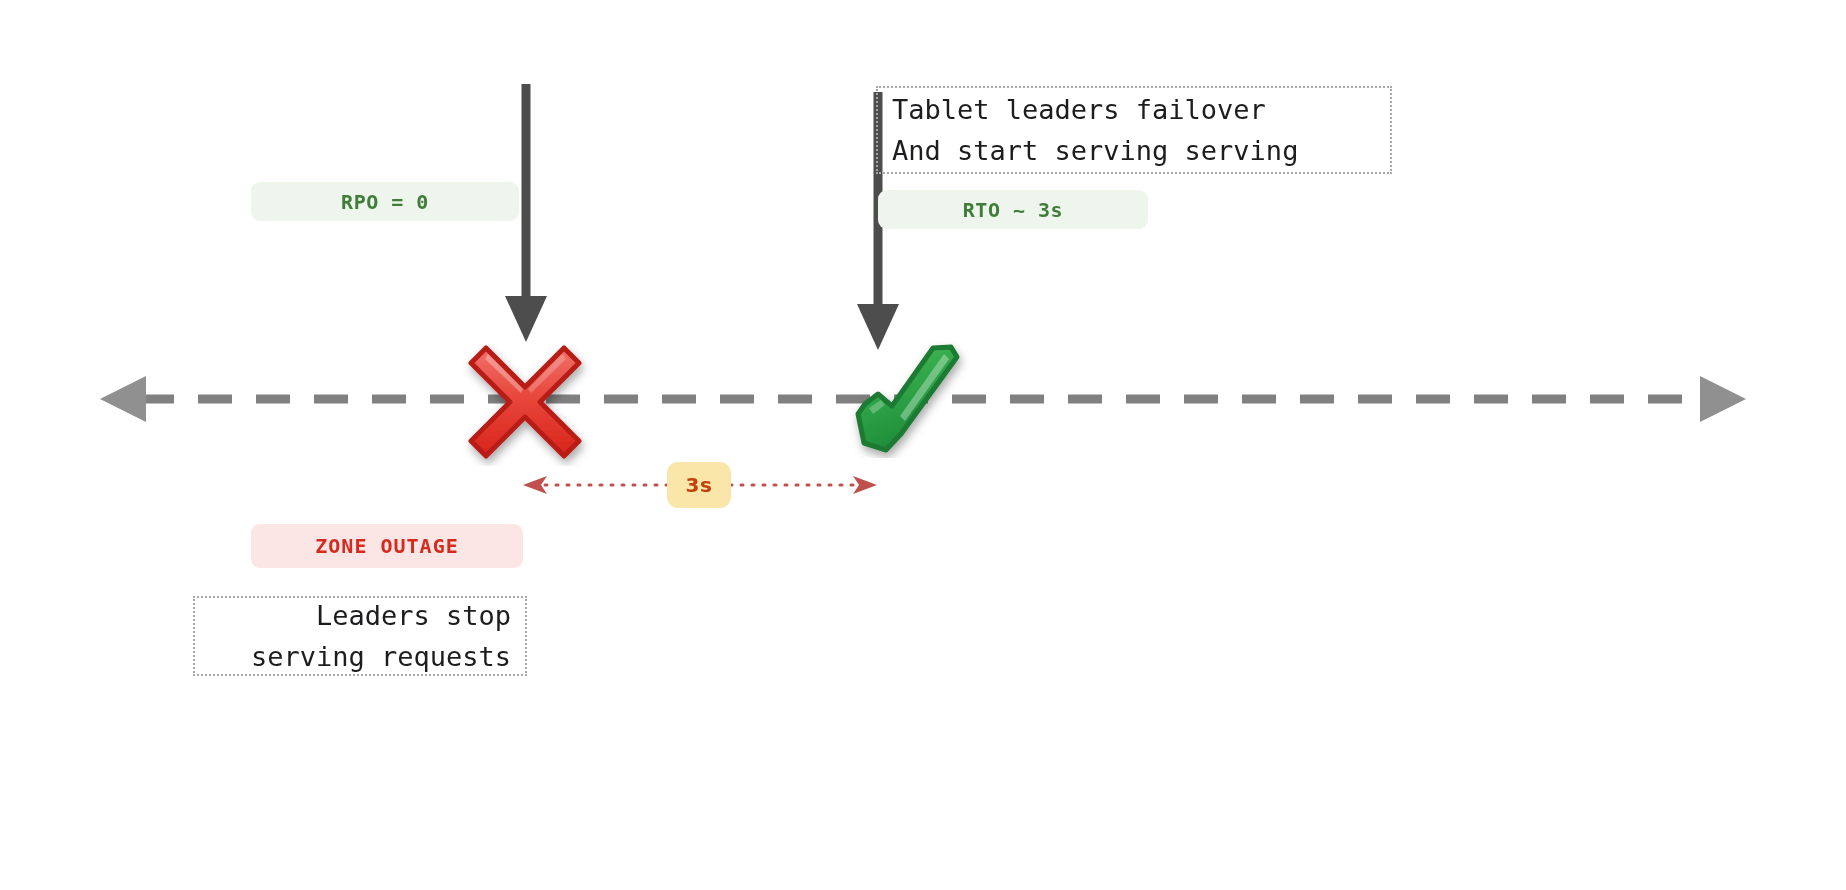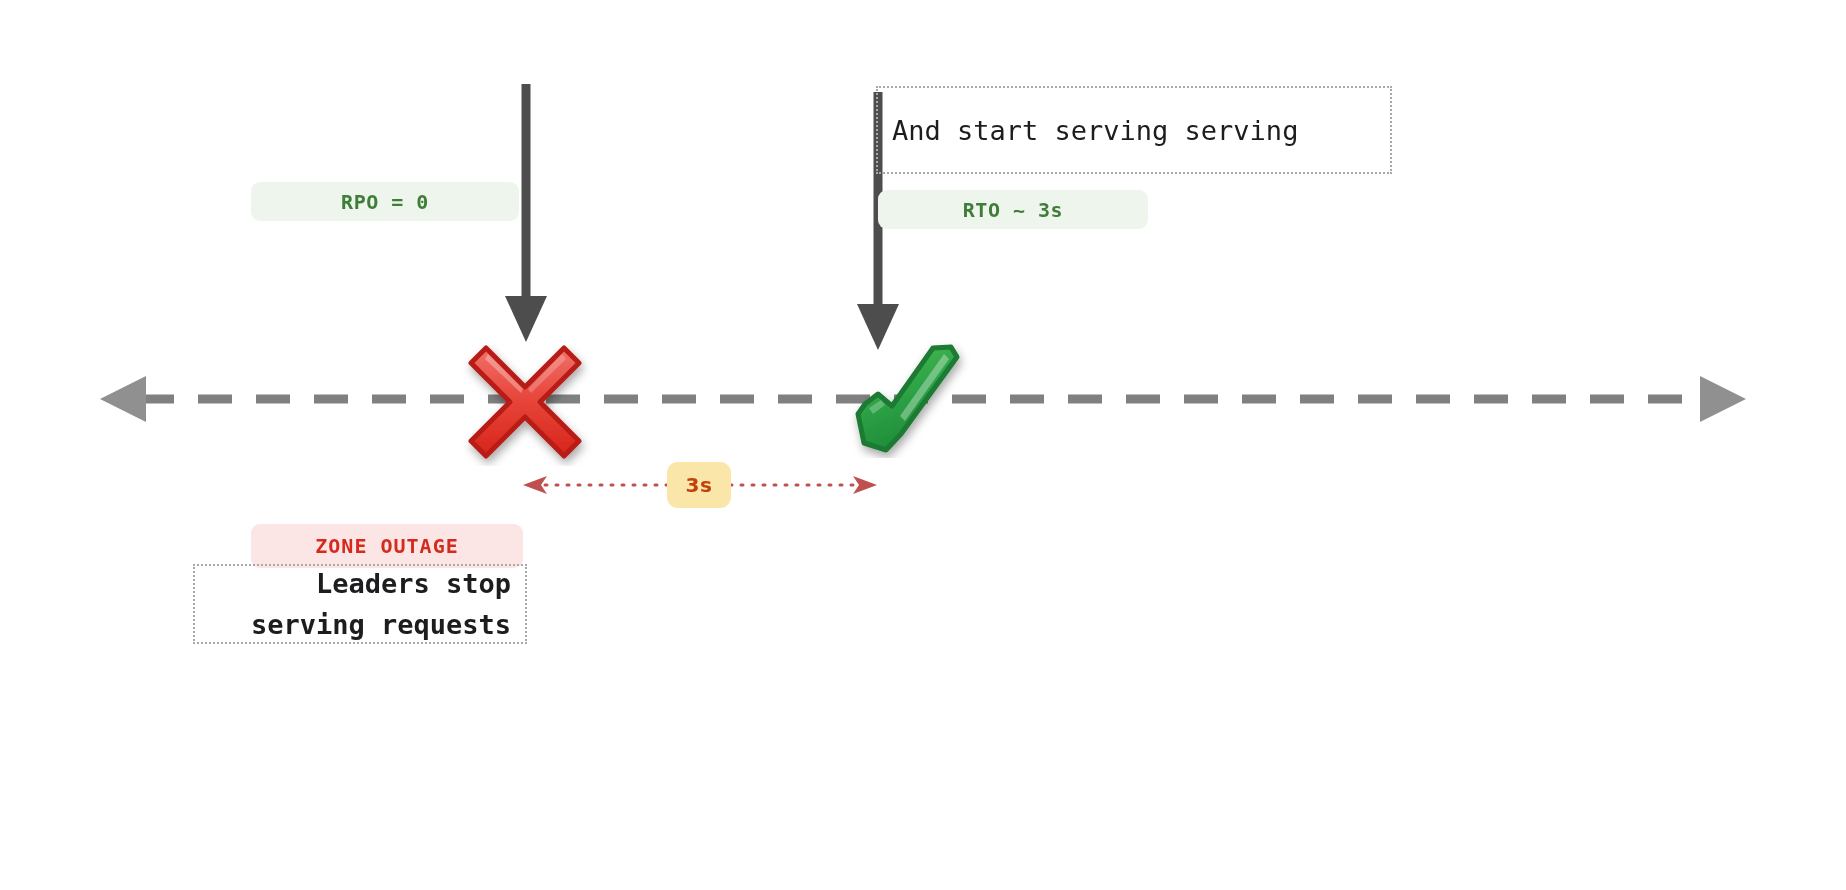--- a/index.html
+++ b/index.html
@@ -144,33 +144,34 @@
       </g>
       <path d="M33 24 L68 59 L66 63 L30 29 Z" fill="#ffffff" opacity="0.30"></path>
       <path d="M107 24 L73 59 L76 63 L111 29 Z" fill="#ffffff" opacity="0.22"></path>
     </svg>
   </div>
 
   <div class="outage-badge" style="left:251px;top:524px;width:272px;height:44px;">
     <span>ZONE OUTAGE</span>
   </div>
 
-  <div class="note-box" style="left:193px;top:564px;width:334px;height:80px;font-weight:bold;">
+  <div class="note-box" style="left:193px;top:596px;width:334px;height:80px;">
     <div class="note-line">Leaders stop</div>
     <div class="note-line">serving requests</div>
   </div>
 
   <div class="drop-arrow" style="left:855px;top:92px;width:46px;height:268px;">
     <svg width="46" height="268" viewBox="0 0 46 268" xmlns="http://www.w3.org/2000/svg">
       <line x1="23" y1="0" x2="23" y2="222" stroke="#4d4d4d" stroke-width="9"></line>
       <polygon points="23,258 2,212 44,212" fill="#4d4d4d"></polygon>
     </svg>
   </div>
 
   <div class="note-box" style="left:876px;top:86px;width:516px;height:88px;">
+    <div class="note-line left-al">Tablet leaders failover</div>
     <div class="note-line left-al">And start serving serving</div>
   </div>
 
   <div class="metric-badge" style="left:878px;top:190px;width:270px;height:39px;">
     <span>RTO ~ 3s</span>
   </div>
 
   <div class="mark-icon" style="left:845px;top:338px;width:130px;height:120px;">
     <svg width="130" height="120" viewBox="0 0 130 120" xmlns="http://www.w3.org/2000/svg">
       <defs>

